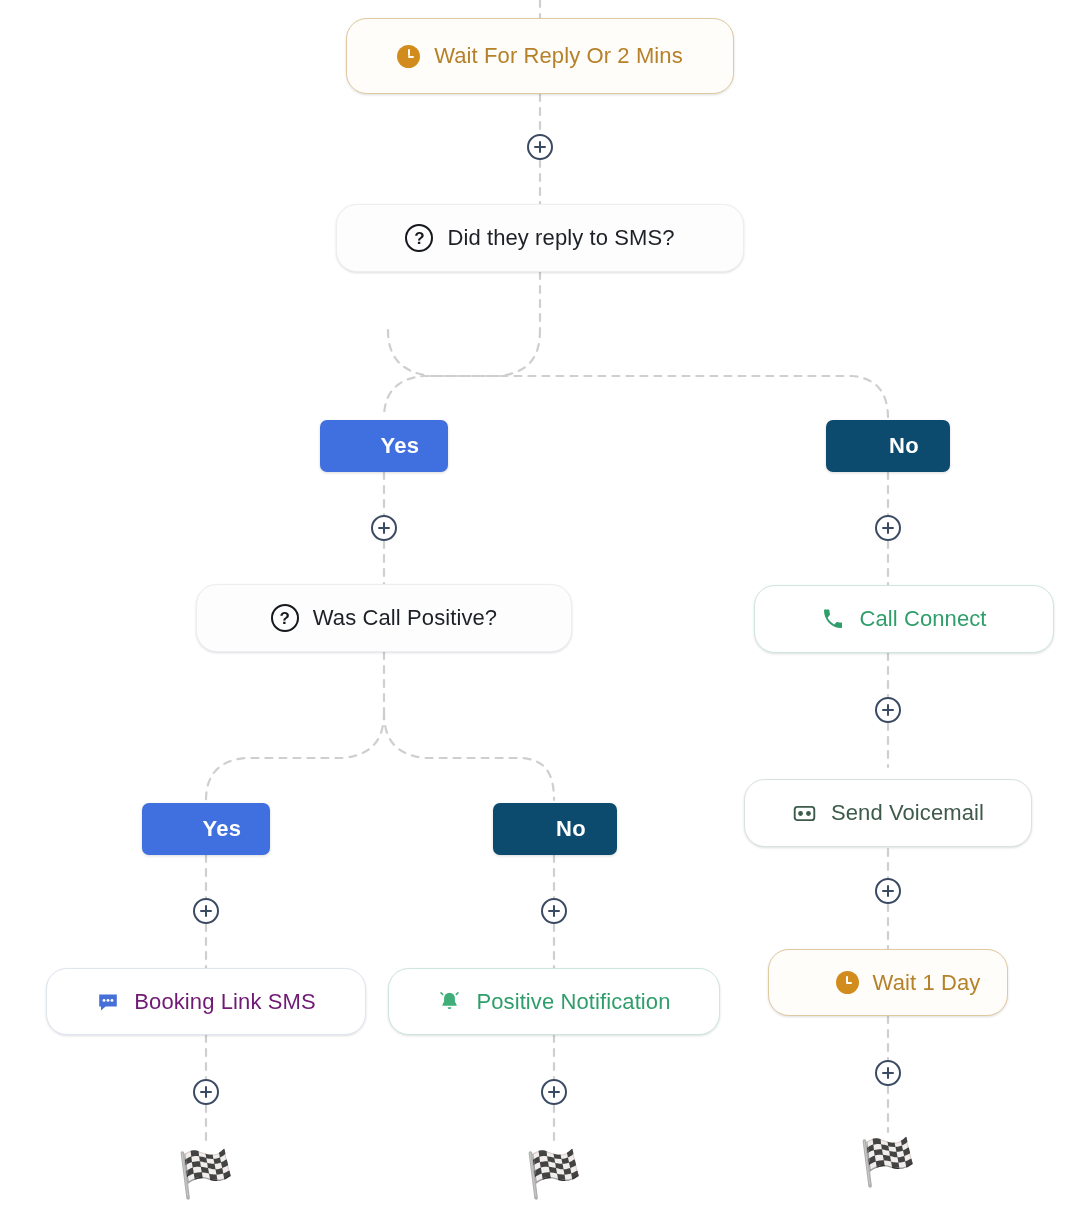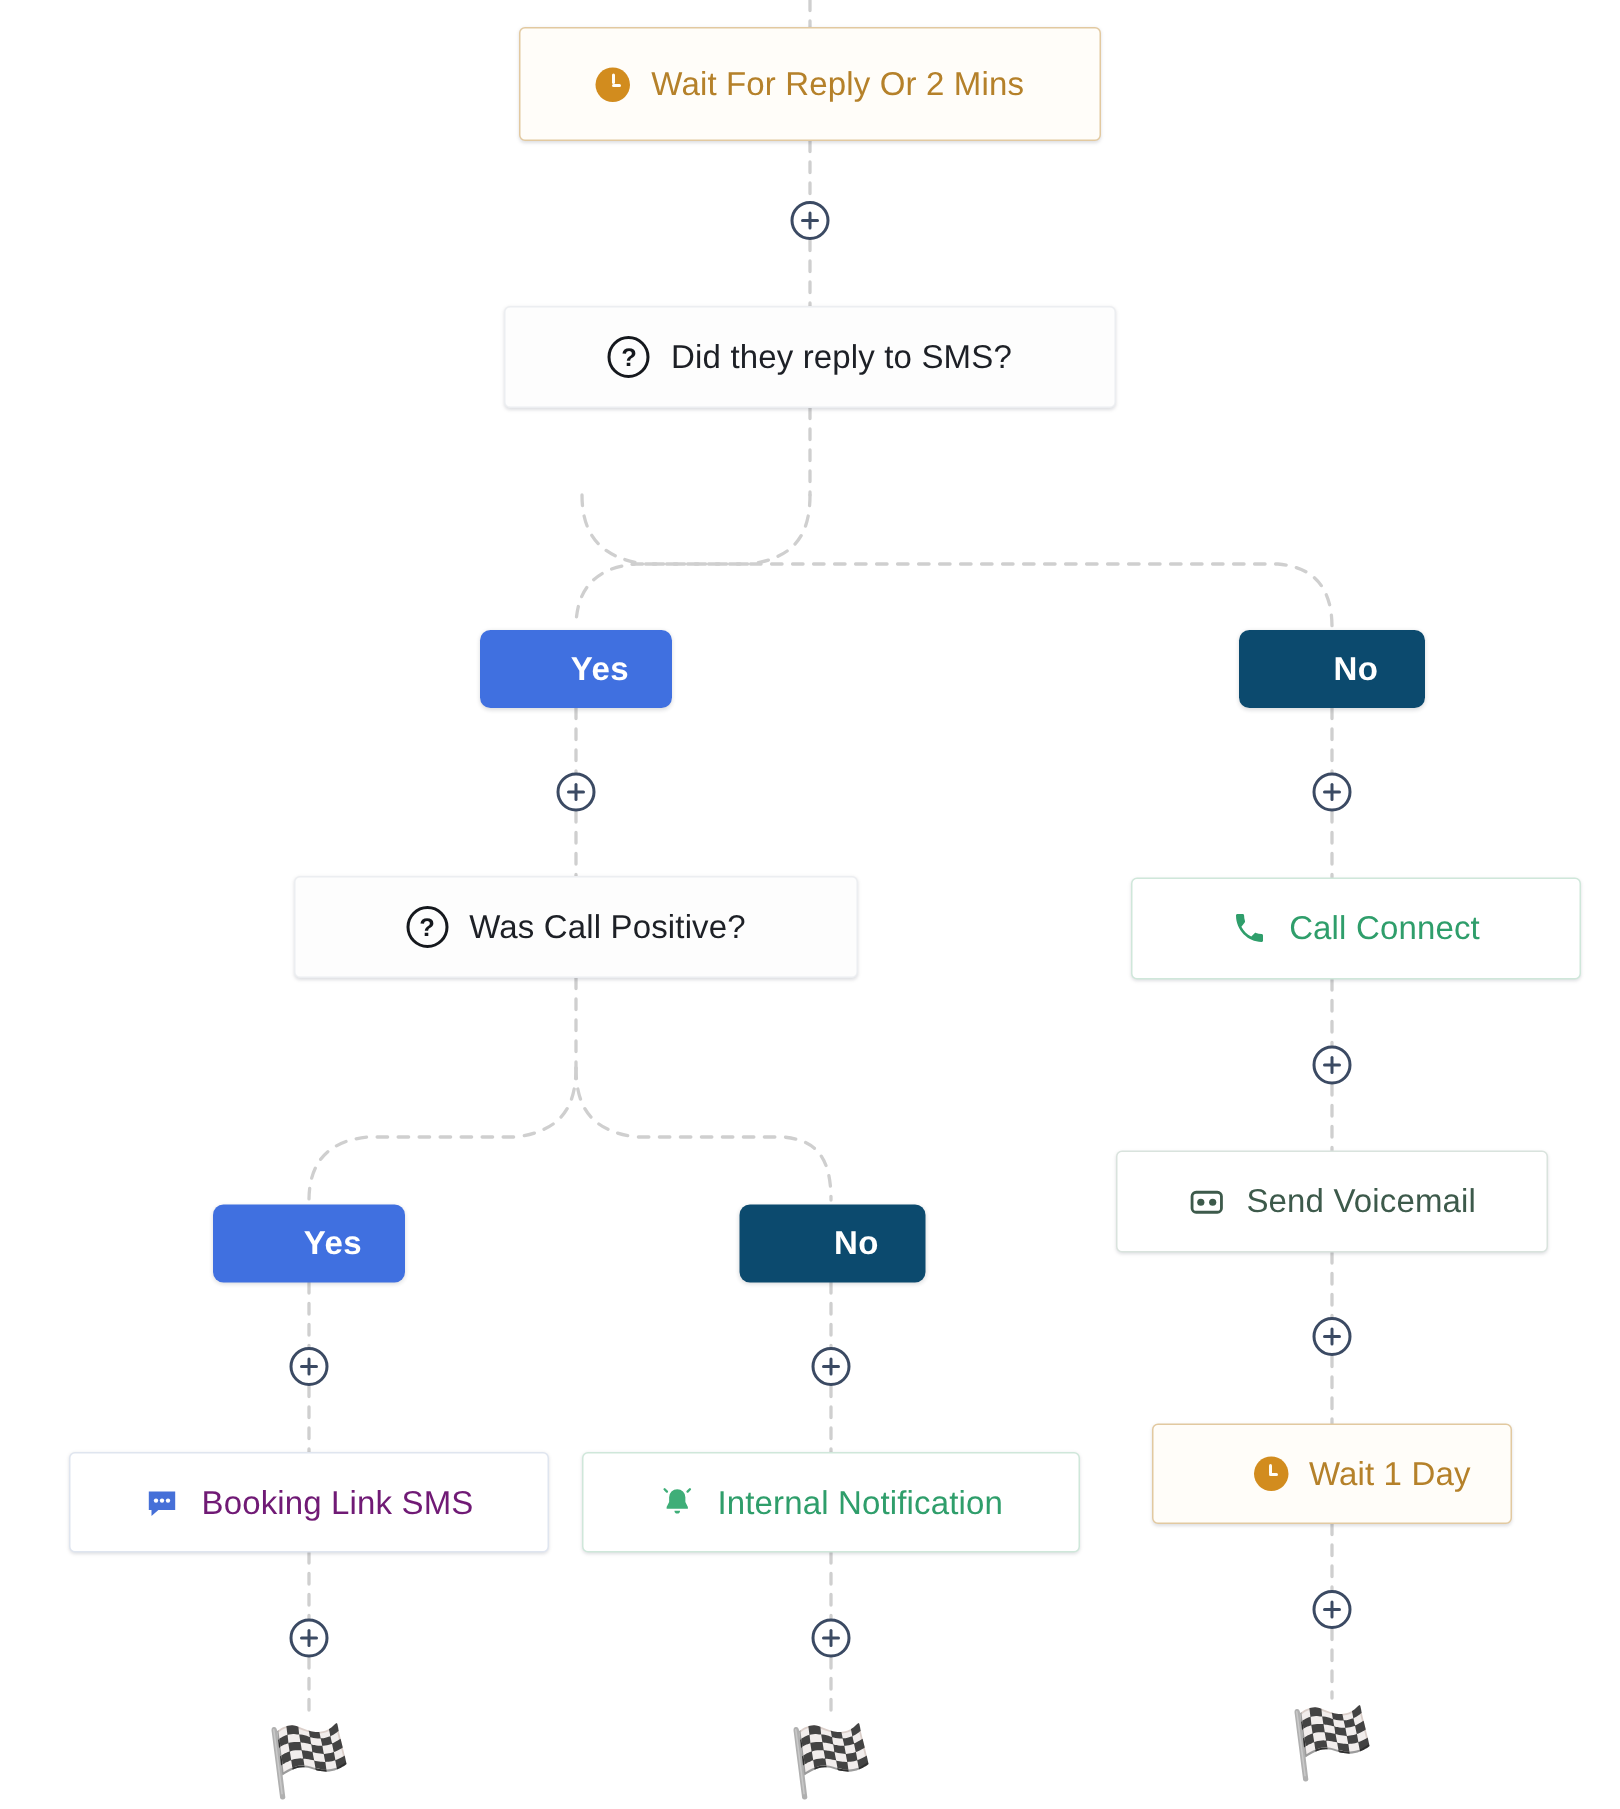--- a/index.html
+++ b/index.html
@@ -24,21 +24,21 @@
     pointer-events: none;
   }
 
   
   .node {
     position: absolute;
     display: flex;
     align-items: center;
     justify-content: center;
     gap: 14px;
-    border-radius: 4px;
+    border-radius: 21px;
     background: #ffffff;
     box-shadow: 0 1px 3px rgba(16,24,40,.09), 0 1px 2px rgba(16,24,40,.05);
     font-size: 22px;
     letter-spacing: .1px;
     white-space: nowrap;
   }
   .node .label { line-height: 1; }
 
   
   .node.wait {
@@ -57,20 +57,21 @@
 
   .node.green {
     border: 1px solid #cfe7da;
     background: #ffffff;
   }
   .node.green .label { color: #2f9e6b; }
 
   .node.greendark {
     border: 1px solid #d9e3dd;
     background: #ffffff;
+    margin-top: 12px;
   }
   .node.greendark .label { color: #3d5a4b; }
 
   .node.blue {
     border: 1px solid #dfe5ef;
     background: #ffffff;
   }
   .node.blue .label { color: #701a75; }
 
   
@@ -260,21 +261,21 @@
   </div>
 
   <div class="node green" style="left:388px; top:968px; width:332px; height:67px;">
     <span class="icn">
       <svg width="25" height="25" viewBox="0 0 24 24" aria-hidden="true">
         <path d="M12 3.6a5.2 5.2 0 0 0-5.2 5.2v3.1L5.2 15v1.1h13.6V15l-1.6-3.1V8.8A5.2 5.2 0 0 0 12 3.6z" fill="#3fae78"></path>
         <path d="M10.2 17.4h3.6a1.8 1.8 0 0 1-3.6 0z" fill="#3fae78"></path>
         <path d="M5.4 5.2 3.9 3.7M18.6 5.2l1.5-1.5" stroke="#3fae78" stroke-width="1.5" stroke-linecap="round"></path>
       </svg>
     </span>
-    <span class="label">Internal Notification</span>
+    <span class="label">Positive Notification</span>
   </div>
 
   <div class="pill yes" style="left:320px; top:420px; width:128px; height:52px;">
     <span>Yes</span>
   </div>
 
   <div class="pill no" style="left:826px; top:420px; width:124px; height:52px;">
     <span>No</span>
   </div>
 

